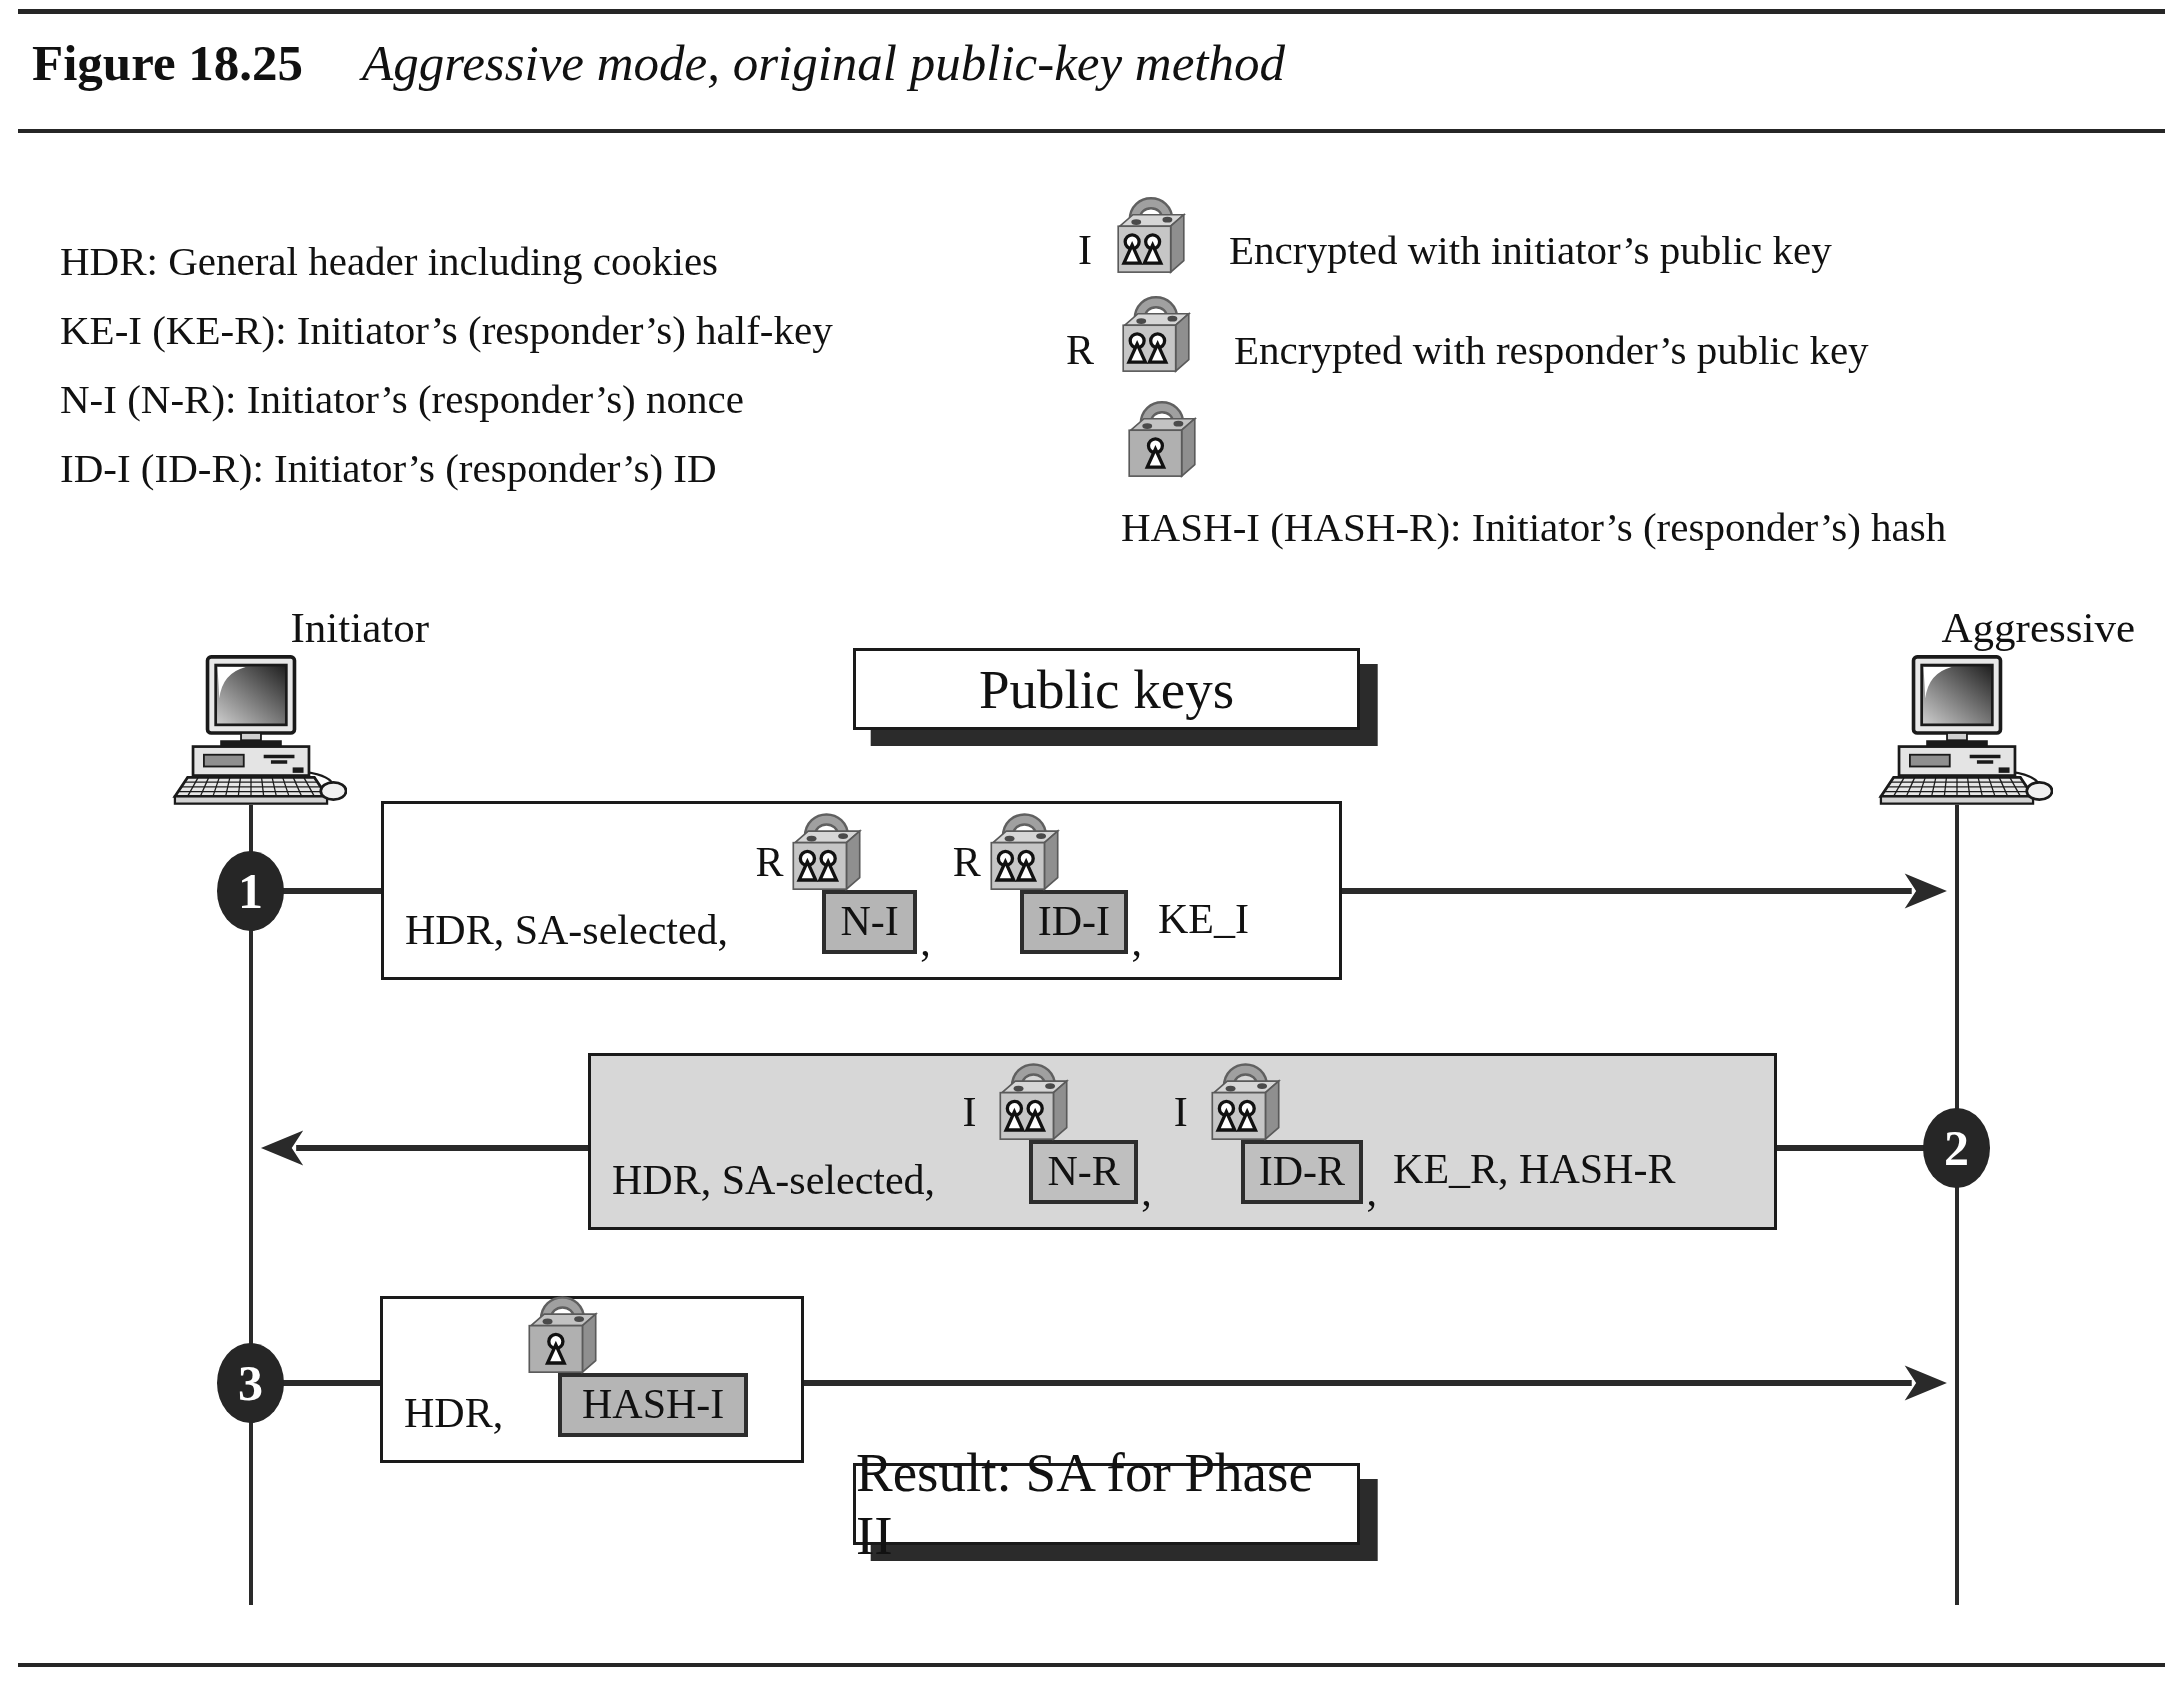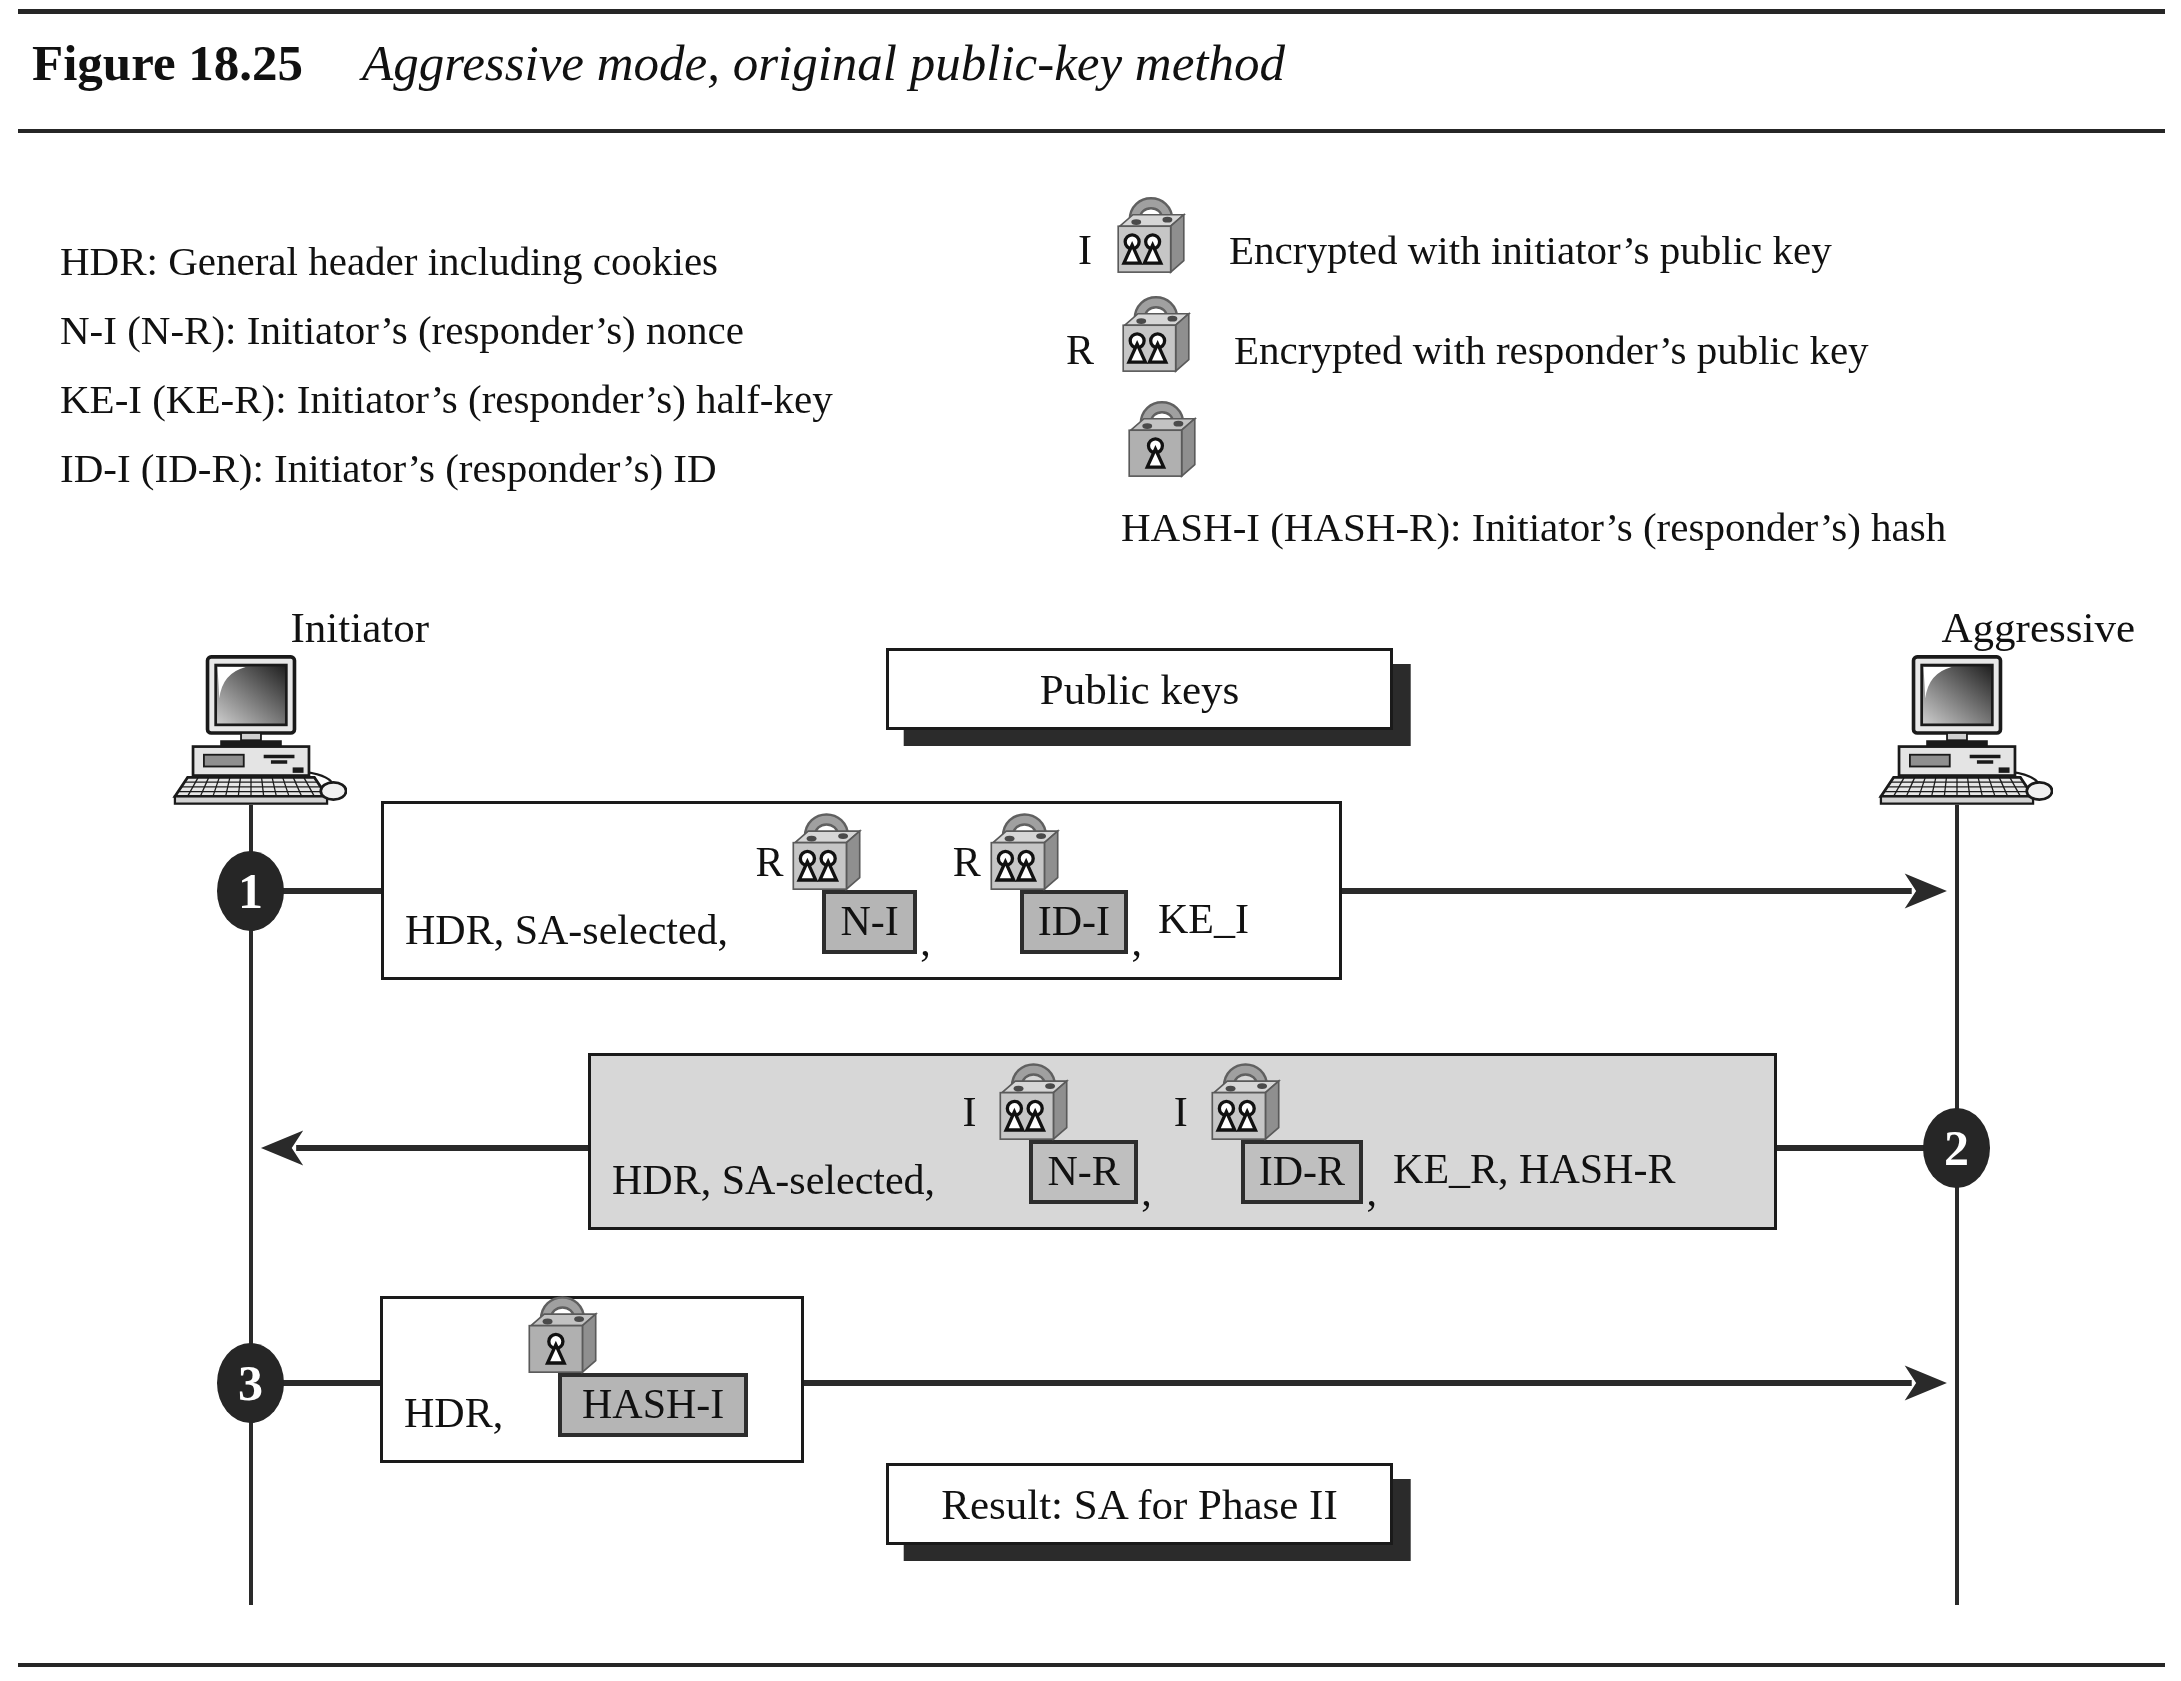--- a/index.html
+++ b/index.html
@@ -16,21 +16,21 @@
   .lr-letter{position:absolute;font-size:42px;line-height:51px;}
   .legend-lock{position:absolute;width:82px;height:97px;}
   .legend-lock svg,.lk svg,.pc svg{display:block;width:100%;height:100%;}
   
   .actor-label{position:absolute;width:355px;text-align:right;font-size:43px;}
   .pc{position:absolute;width:192px;height:160px;z-index:2;}
   .vline{position:absolute;width:4.4px;background:#2a2a2a;top:805px;height:800px;z-index:1;}
   
   .banner{position:absolute;box-sizing:border-box;background:#fff;border:3.5px solid #1a1a1a;
           box-shadow:17.7px 16px 0 #2b2b2b;display:flex;align-items:center;justify-content:center;
-          font-size:43px;z-index:2;margin-left:33px;}
+          font-size:55px;z-index:2;}
   
   .msg{position:absolute;box-sizing:border-box;border:3.5px solid #1a1a1a;display:flex;
        align-items:flex-end;padding:0 21px 23px 21px;font-size:42px;z-index:2;white-space:nowrap;}
   .msg1{left:381px;top:801px;width:961px;height:179px;background:#fff;}
   .msg2{left:588px;top:1053px;width:1189px;height:177px;background:#d7d7d7;}
   .msg3{left:380px;top:1296px;width:424px;height:167px;background:#fff;}
   .lockbox{position:relative;display:inline-block;margin-left:89px;}
   .lockbox.noletter{margin-left:50px;}
   .lbl{display:inline-block;background:#b5b5b5;border:4.4px solid #2d2d2d;
        padding:1.8px 14px 3.5px;line-height:51px;margin-top:18px;}
@@ -54,22 +54,22 @@
   <div class="rule" style="left:17.7px;top:8.9px;width:2147px;height:5.3px;"></div>
   <div class="rule" style="left:17.7px;top:129px;width:2147px;height:4.4px;"></div>
   <div class="rule" style="left:17.7px;top:1663px;width:2147px;height:4.4px;"></div>
 
   <div class="fig-title">
     <span class="fig-num">Figure 18.25</span><span class="fig-name">Aggressive mode, original public-key method</span>
   </div>
 
   <div class="legend-left">
     <div>HDR: General header including cookies</div>
+    <div>KE-I (KE-R): Initiator’s (responder’s) half-key</div>
     <div>N-I (N-R): Initiator’s (responder’s) nonce</div>
-    <div>KE-I (KE-R): Initiator’s (responder’s) half-key</div>
     <div>ID-I (ID-R): Initiator’s (responder’s) ID</div>
   </div>
 
   <span class="lr-letter" style="left:1078px;top:225px;">I</span>
   <span class="legend-lock" style="left:1110px;top:181px;">
       <svg viewBox="0 0 100 118" xmlns="http://www.w3.org/2000/svg">
     <path d="M30 64 V48 C30 20 70 20 70 48 V64" fill="none" stroke="#606060" stroke-width="15"></path>
     <path d="M30 64 V48 C30 20 70 20 70 48 V64" fill="none" stroke="#a0a0a0" stroke-width="9"></path>
     <polygon points="12,55 28,41 90,41 74,55" fill="#d6d6d6" stroke="#5a5a5a" stroke-width="2"></polygon>
     <ellipse cx="32" cy="50" rx="6" ry="3.5" fill="#4a4a4a"></ellipse>

